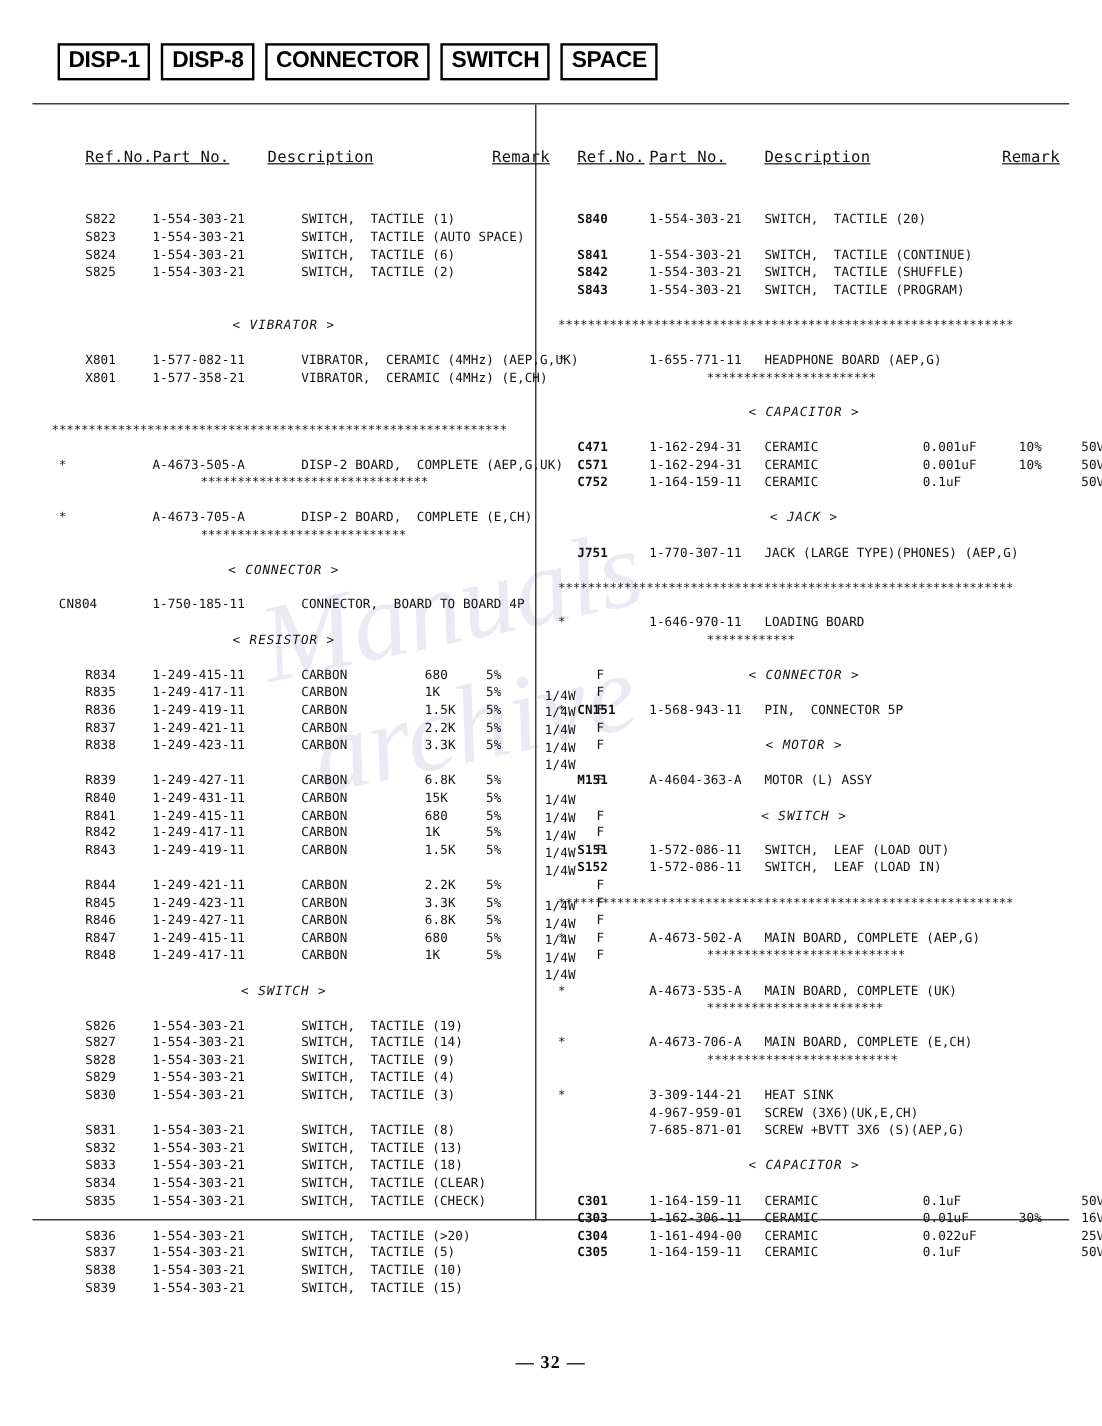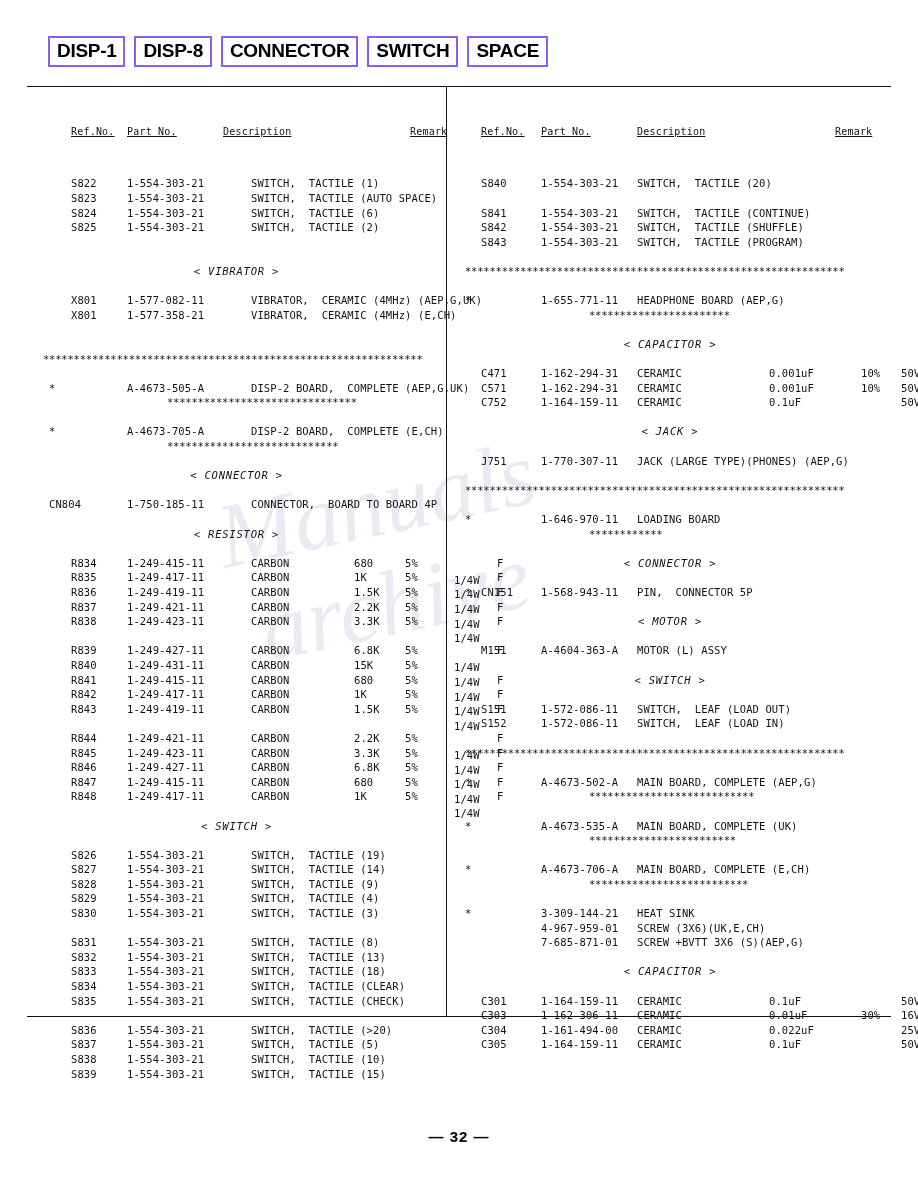--- a/index.html
+++ b/index.html
@@ -26,21 +26,21 @@
   
   .tabbar {
     position: absolute;
     left: 48px;
     top: 36px;
     display: flex;
     align-items: center;
     gap: 9px;
   }
   .tab {
-    border: 2px solid #8b5cf6;
+    border: 2px solid #000000;
     padding: 2px 7px 3px 7px;
     font-family: "Liberation Sans", sans-serif;
     font-weight: bold;
     font-size: 19px;
     line-height: 22px;
     letter-spacing: -0.3px;
     color: #000;
     background: #fff;
     white-space: nowrap;
   }
@@ -83,21 +83,21 @@
   .col-right { left: 449px; width: 442px; }
 
   .hdr {
     position: relative;
     height: 22px;
   }
   .hdr span {
     position: absolute;
     top: 0;
     text-decoration: underline;
-    font-size: 10px;
+    font-size: 13px;
     letter-spacing: 0.2px;
   }
 
   .row {
     position: relative;
     height: 14.6px;
   }
   .row > span {
     position: absolute;
     top: 0;
@@ -131,46 +131,46 @@
   .c-ref-star { left: 22px; }
   .c-part { left: 100px; }
   .c-desc { left: 196px; margin-left: 28px; }
   .c-val  { left: 327px; }
   .c-tol  { left: 378px; }
   .c-wat  { left: 427px; margin-top: 17px; }
   .c-f    { left: 470px; }
 
   
   .r-mark { left: 16px; }
-  .r-ref  { left: 32px; }
+  .r-ref  { left: 32px; font-weight: bold; }
   .r-ref-star { left: 16px; }
   .r-part { left: 92px; }
   .r-desc { left: 188px; }
   .r-val  { left: 320px; }
-  .r-tol  { left: 400px; margin-left: 12px; }
+  .r-tol  { left: 400px; }
   .r-volt { left: 452px; }
 
   .hdr .h-ref  { left: 44px; }
   .hdr .h-part { left: 100px; }
   .hdr .h-desc { left: 196px; }
   .hdr .h-rem  { left: 383px; }
 
   .hdr .rh-ref  { left: 32px; }
   .hdr .rh-part { left: 92px; }
   .hdr .rh-desc { left: 188px; }
   .hdr .rh-rem  { left: 386px; }
 
   
   .pageno {
     position: absolute;
     left: 0;
     top: 1128px;
     width: 918px;
     text-align: center;
-    font-family: Liberation Sans, sans-serif;
+    font-family: Liberation Serif, serif;
     font-weight: bold;
     font-size: 15px;
     letter-spacing: 1px;
     color: #000;
   }
 
   
   .watermark {
     position: absolute;
     left: 250px;

